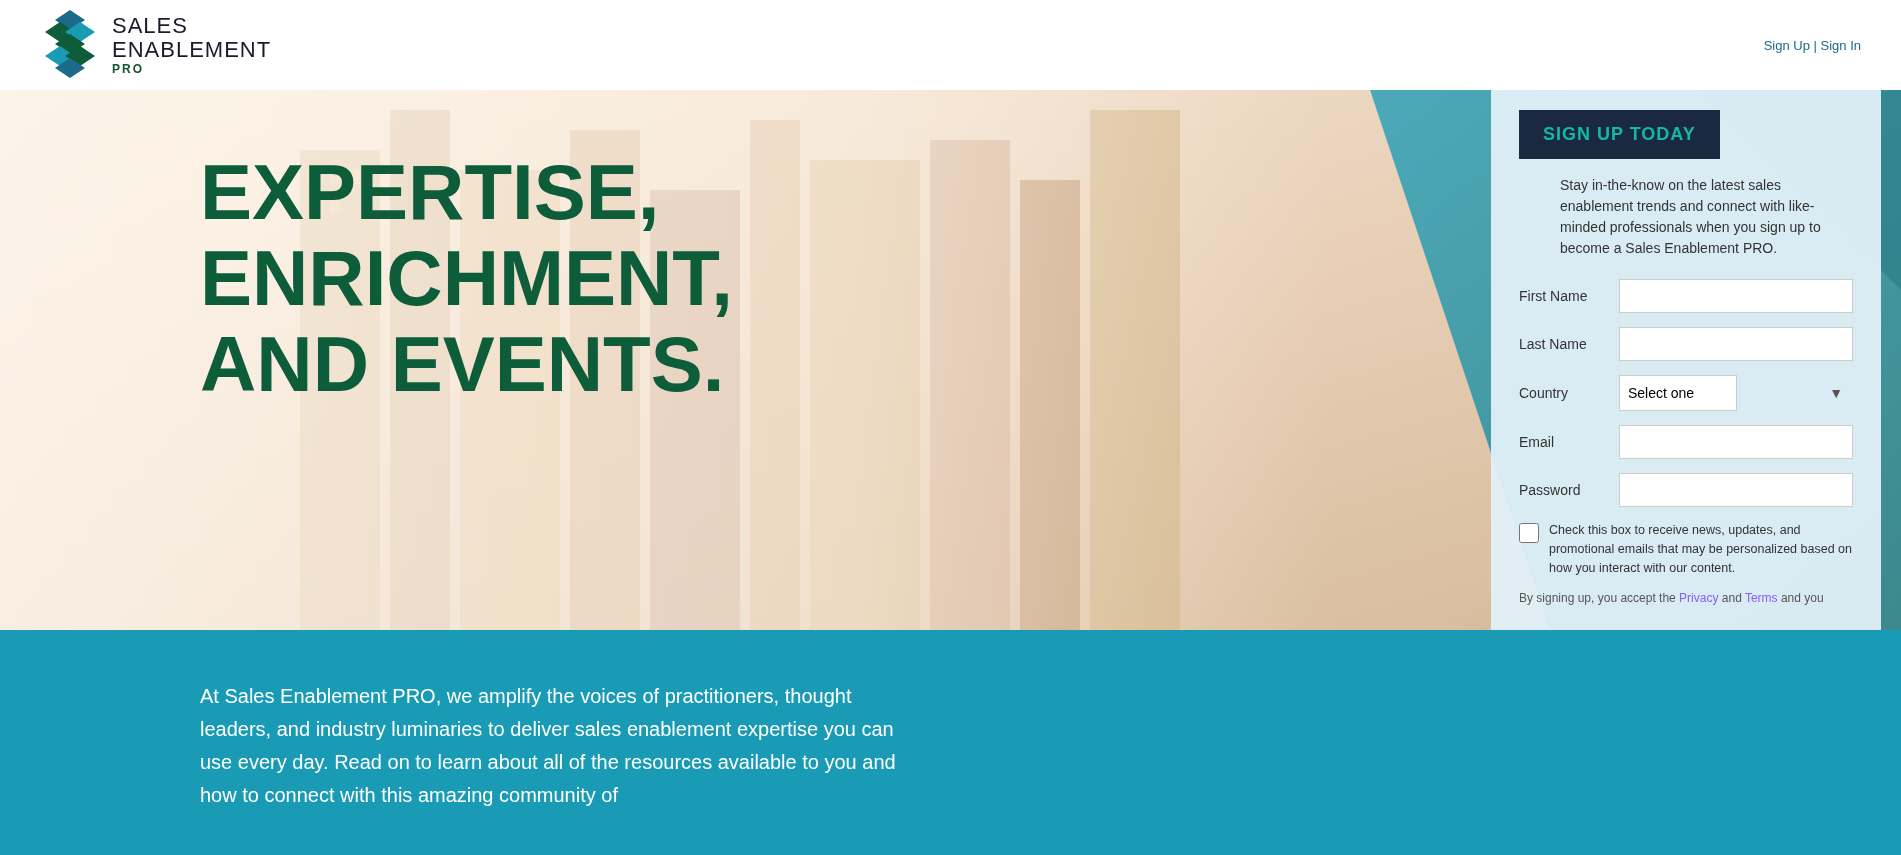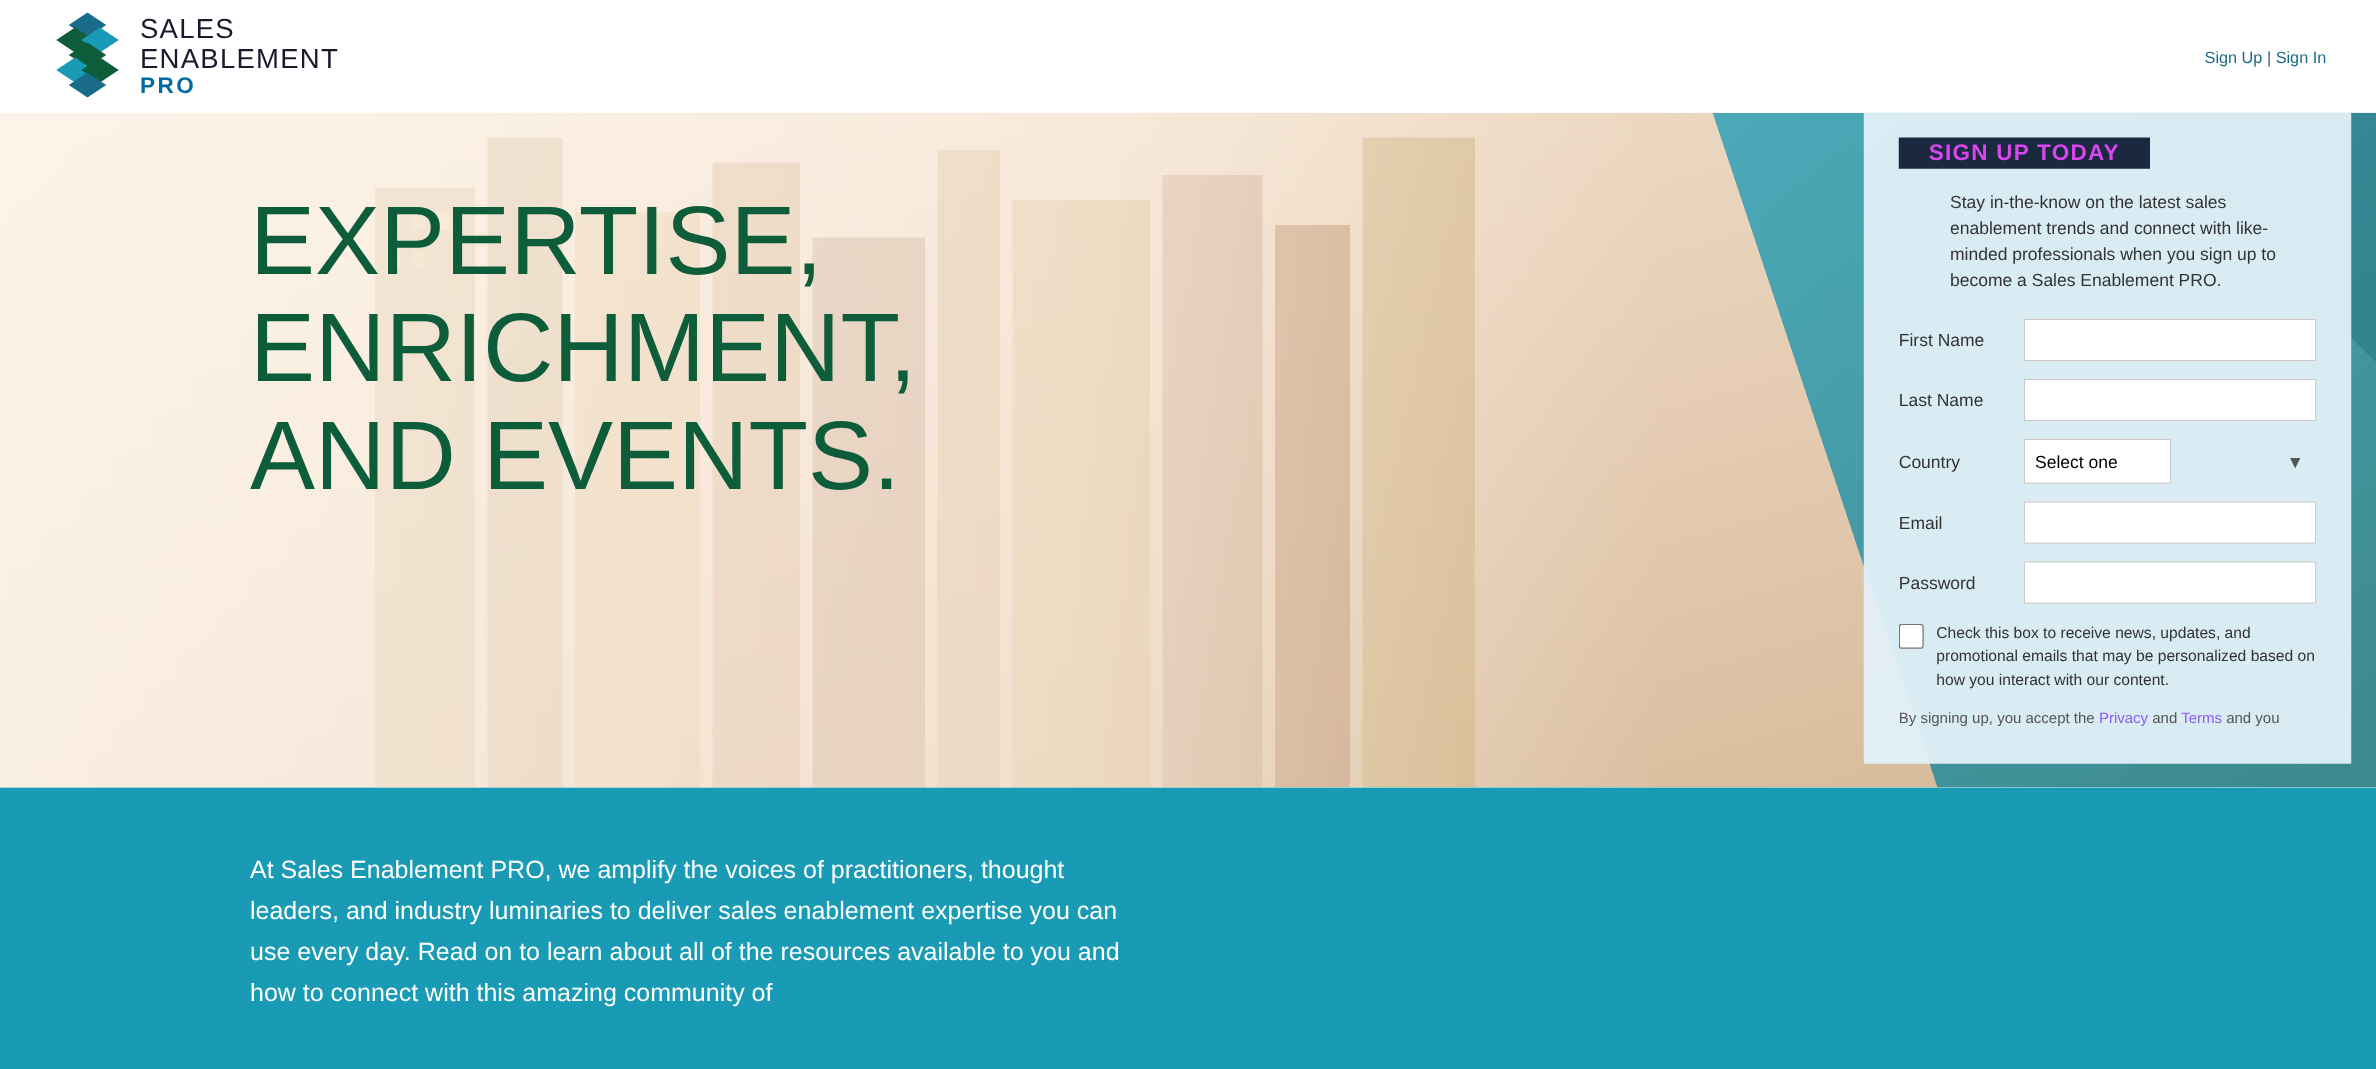--- a/index.html
+++ b/index.html
@@ -29,23 +29,23 @@
       flex-direction: column;
       line-height: 1.1;
     }
     .logo-main {
       font-size: 22px;
       font-weight: 400;
       color: #1a1a2e;
       letter-spacing: 1px;
     }
     .logo-sub {
-      font-size: 18px;
+      font-size: 12px;
       font-weight: 700;
-      color: #0369a1;
+      color: #14532d;
       letter-spacing: 2px;
     }
     .header-right {
       display: flex;
       flex-direction: column;
       align-items: flex-end;
       gap: 24px;
     }
     .sign-links {
       font-size: 13px;
@@ -74,43 +74,43 @@
       display: flex;
     }
     .hero-content {
       position: relative;
       z-index: 2;
       padding: 60px 0 0 200px;
       flex: 1;
     }
     .hero-title {
       font-size: 78px;
-      font-weight: 400;
+      font-weight: 700;
       color: #0d5c3a;
       line-height: 1.1;
       max-width: 800px;
     }
 
     
     .signup-panel {
       position: relative;
       z-index: 2;
       background: rgba(225, 240, 248, 0.95);
       width: 390px;
       min-width: 390px;
       padding: 20px 28px 28px 28px;
       margin-top: 0;
       align-self: flex-start;
       margin-right: 20px;
     }
     .signup-btn {
       background: #1a2840;
-      color: #d946ef;
+      color: #14b8a6;
       border: none;
-      padding: 2px 24px;
+      padding: 14px 24px;
       font-size: 18px;
       font-weight: 700;
       letter-spacing: 1px;
       cursor: pointer;
       display: inline-block;
       margin-bottom: 16px;
       text-align: right;
     }
     .signup-desc {
       font-size: 14px;

